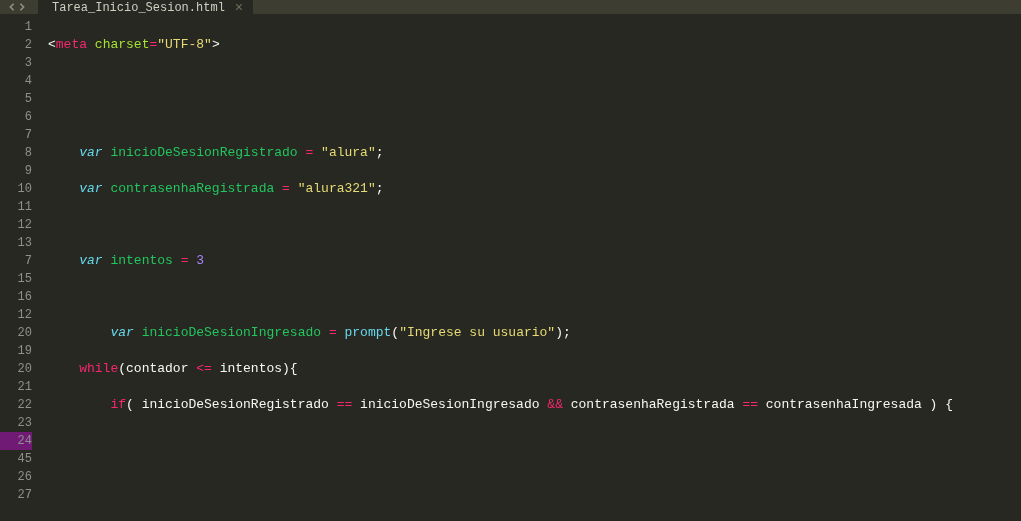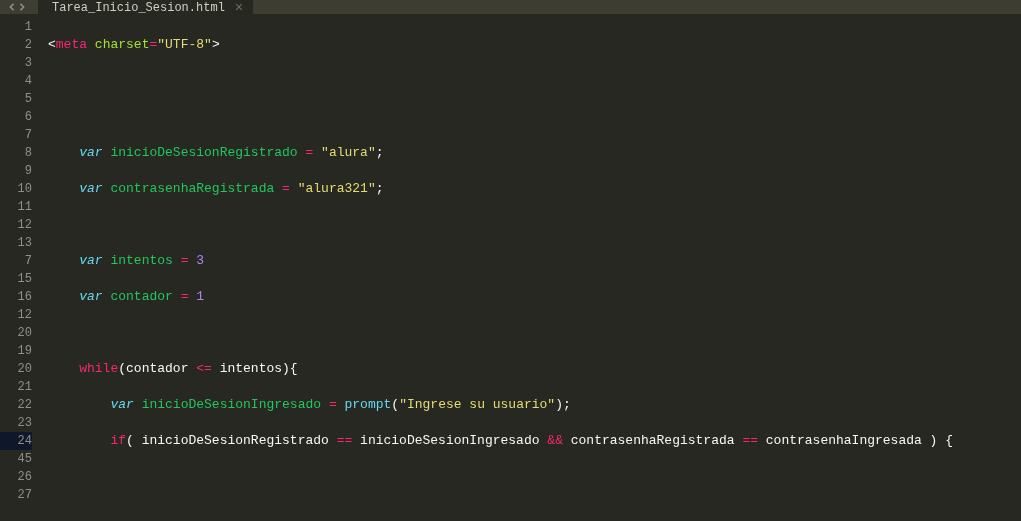--- a/index.html
+++ b/index.html
@@ -63,21 +63,21 @@
   flex: 1;
   padding-top: 4px;
   padding-left: 6px;
   white-space: pre;
   font-size: 13px;
   line-height: 18px;
   position: relative;
 }
 .line { height: 18px; }
 .gl { height: 18px; }
-.gl.hl { background: #0f172a; }
+.gl.hl { background: #701a75; }
 
 
 .tag-br   { color: #f8f8f2; } 
 .tag-nm   { color: #f92672; margin-top: 28px; } 
 .attr-n   { color: #a6e22e; } 
 .op       { color: #f92672; } 
 .str      { color: #e6db74; } 
 .kw       { color: #66d9ef; font-style: italic; text-align: right; } 
 .kw2      { color: #f92672; } 
 .ident    { color: #22c55e; }
@@ -138,24 +138,23 @@
       <div class="gl">27</div>
     </div>
   <div class="code">
 <div class="line"><span class="tag-br">&lt;</span><span class="tag-nm">meta</span><span> </span><span class="attr-n">charset</span><span class="op">=</span><span class="str">"UTF-8"</span><span class="tag-br">&gt;</span></div>
 <div class="line"></div>
 <div class="line"></div>
 <div class="line"><span>    </span><span class="kw">var</span><span> </span><span class="ident">inicioDeSesionRegistrado </span><span class="op">=</span><span> </span><span class="str">"alura"</span><span class="punct">;</span></div>
 <div class="line"><span>    </span><span class="kw">var</span><span> </span><span class="ident">contrasenhaRegistrada </span><span class="op">=</span><span> </span><span class="str">"alura321"</span><span class="punct">;</span></div>
 <div class="line"></div>
 <div class="line"><span>    </span><span class="kw">var</span><span> </span><span class="ident">intentos </span><span class="op">=</span><span> </span><span class="num">3</span></div>
-<div class="line"><span>    </span><span class="kw">var</span><span> </span><span class="ident">contador </span><span class="op">=</span><span> </span><span class="num">1</span></div>
 <div class="line"></div>
+<div class="line"><span>        </span><span class="kw">var</span><span> </span><span class="ident">inicioDeSesionIngresado </span><span class="op">=</span><span> </span><span class="fn">prompt</span><span class="punct">(</span><span class="str">"Ingrese su usuario"</span><span class="punct">);</span></div>
 <div class="line"><span>    </span><span class="kw2">while</span><span class="punct">(contador </span><span class="op">&lt;=</span><span class="punct"> intentos){</span></div>
-<div class="line"><span>        </span><span class="kw">var</span><span> </span><span class="ident">inicioDeSesionIngresado </span><span class="op">=</span><span> </span><span class="fn">prompt</span><span class="punct">(</span><span class="str">"Ingrese su usuario"</span><span class="punct">);</span></div>
 <div class="line"><span>        </span><span class="kw2">if</span><span class="punct">( inicioDeSesionRegistrado </span><span class="op">==</span><span class="punct"> inicioDeSesionIngresado </span><span class="op">&amp;&amp;</span><span class="punct"> contrasenhaRegistrada </span><span class="op">==</span><span class="punct"> contrasenhaIngresada ) {</span></div>
 
 
 
 
 
 
 
 
 

